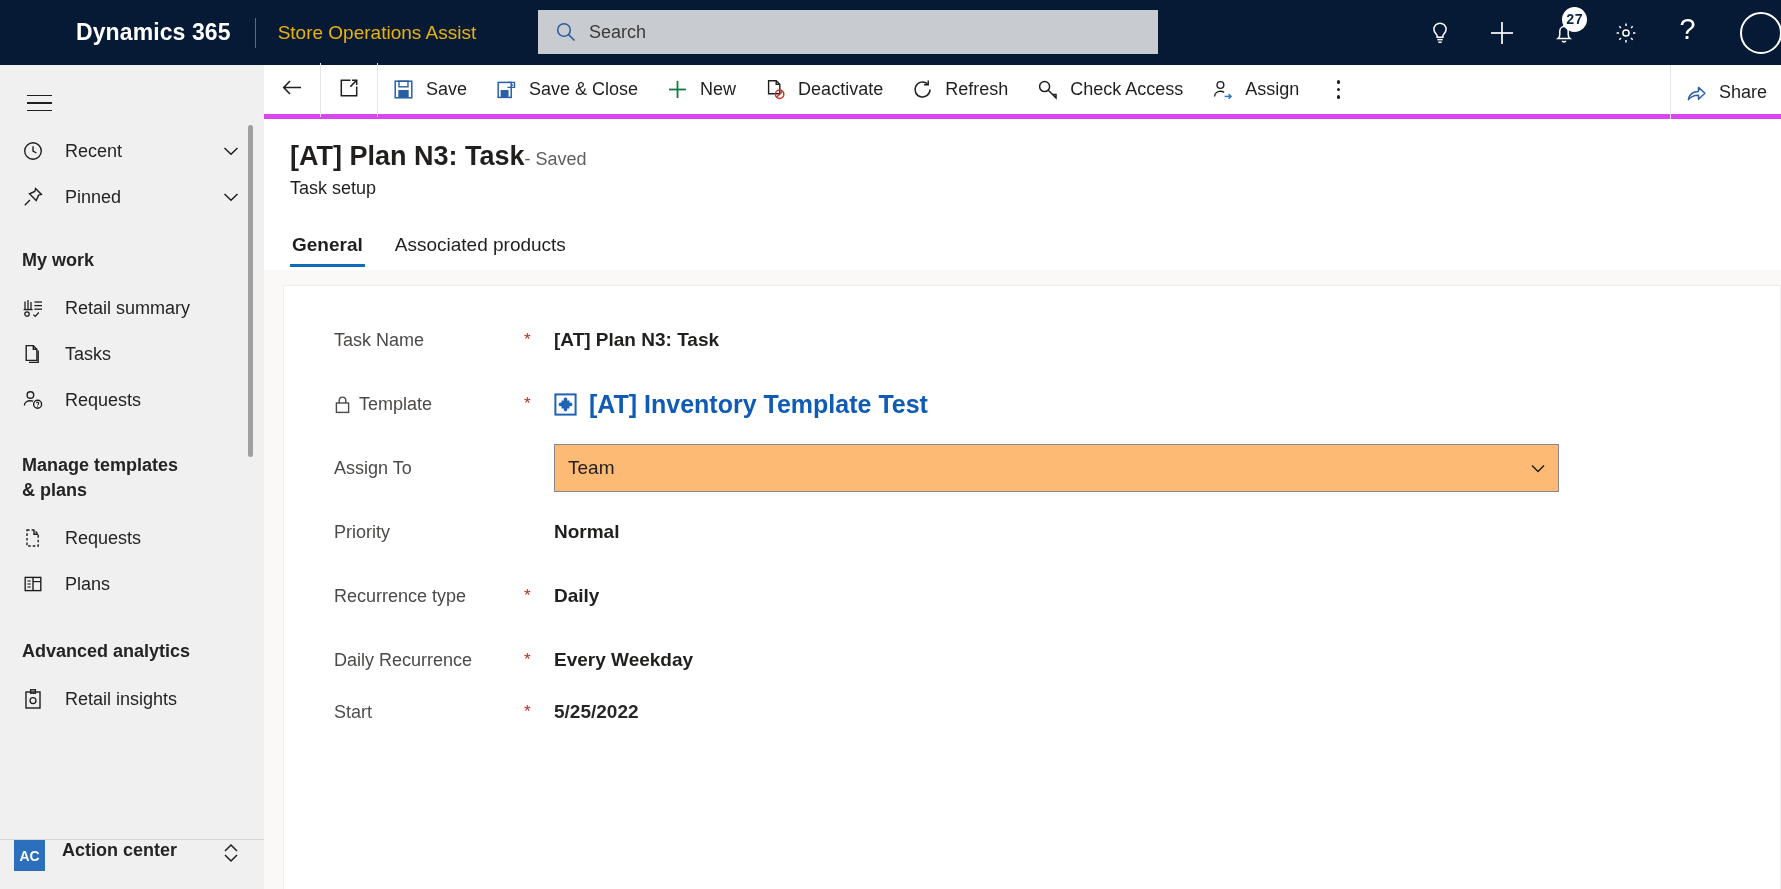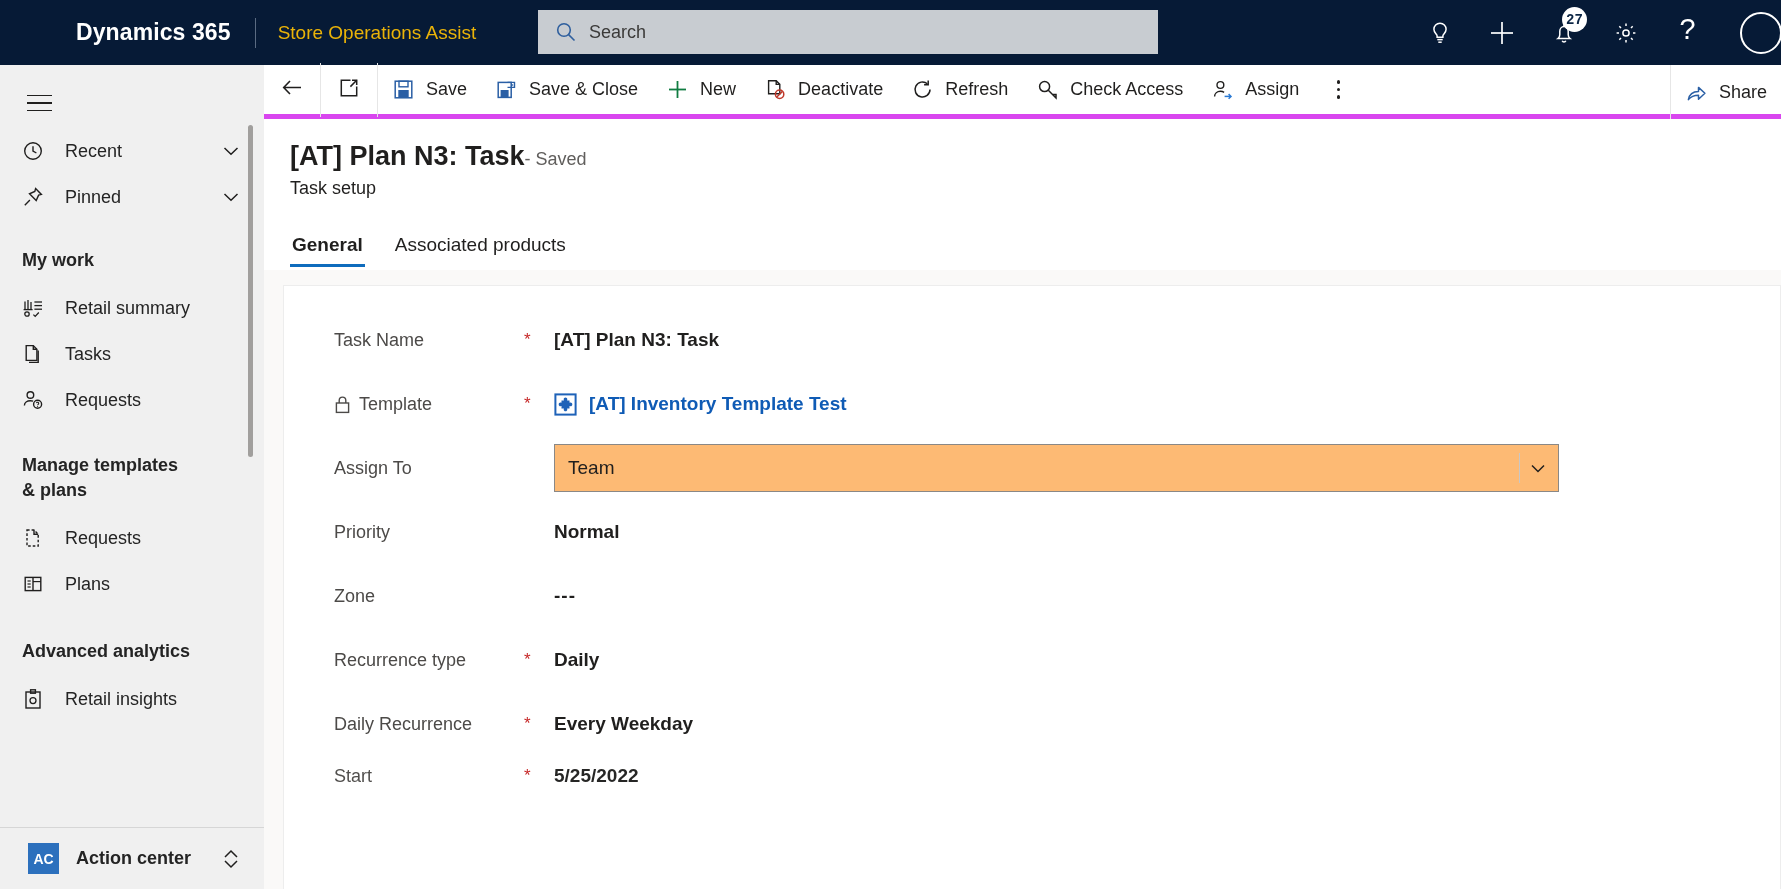--- a/index.html
+++ b/index.html
@@ -127,25 +127,25 @@
   .grp-adv    { margin-top: 32px; margin-bottom: 12px; }
 
   .sb-scroll {
     position: absolute; left: 248px; top: 60px;
     width: 5px; height: 332px;
     background: #a19f9d; border-radius: 3px;
   }
 
   .actioncenter {
     position: absolute; bottom: 0; left: 0;
-    width: 264px; height: 62px;
+    width: 264px; height: 50px;
     background: #f0f0f0;
     border-top: 1px solid #d6d6d6;
-    display: flex; align-items: center;
-    padding-left: 28px;
+    display: flex; 
+    padding-left: 14px;
   }
   .ac-badge {
     width: 31px; height: 31px;
     background: #2c70bd;
     color: #ffffff;
     font-size: 14px; font-weight: bold;
     display: flex; align-items: center; justify-content: center;
   }
   .ac-label {
     font-size: 18px; font-weight: bold; color: #242424;
@@ -263,21 +263,21 @@
     color: #c62828; font-size: 17px;
     flex: 0 0 30px;
   }
   .fvalue {
     font-size: 19px; font-weight: bold; color: #201f1e;
     white-space: nowrap;
   }
   .fvalue.dim { font-weight: bold; letter-spacing: 1px; }
   .flink {
     display: flex; align-items: center;
-    color: #0f5bb5; font-size: 19px; font-weight: bold;
+    color: #0f5bb5; font-size: 25px; font-weight: bold;
     white-space: nowrap;
   }
   .flink .entity-icon { margin-right: 12px; display: flex; }
   .fselect {
     width: 1005px; height: 48px;
     border: 1px solid #8a8886;
     background: #fdba74;
     display: flex; align-items: center;
     padding: 0 10px 0 13px;
     position: relative;
@@ -663,25 +663,20 @@
           </span>
         </span>
       </div>
 
       <div class="frow">
         <span class="flabel">Priority</span>
         <span class="freq"></span>
         <span class="fvalue">Normal</span>
       </div>
 
-      <div class="frow">
-        <span class="flabel">Zone</span>
-        <span class="freq"></span>
-        <span class="fvalue dim">---</span>
-      </div>
 
       <div class="frow">
         <span class="flabel">Recurrence type</span>
         <span class="freq">*</span>
         <span class="fvalue">Daily</span>
       </div>
 
       <div class="frow">
         <span class="flabel">Daily Recurrence</span>
         <span class="freq">*</span>

